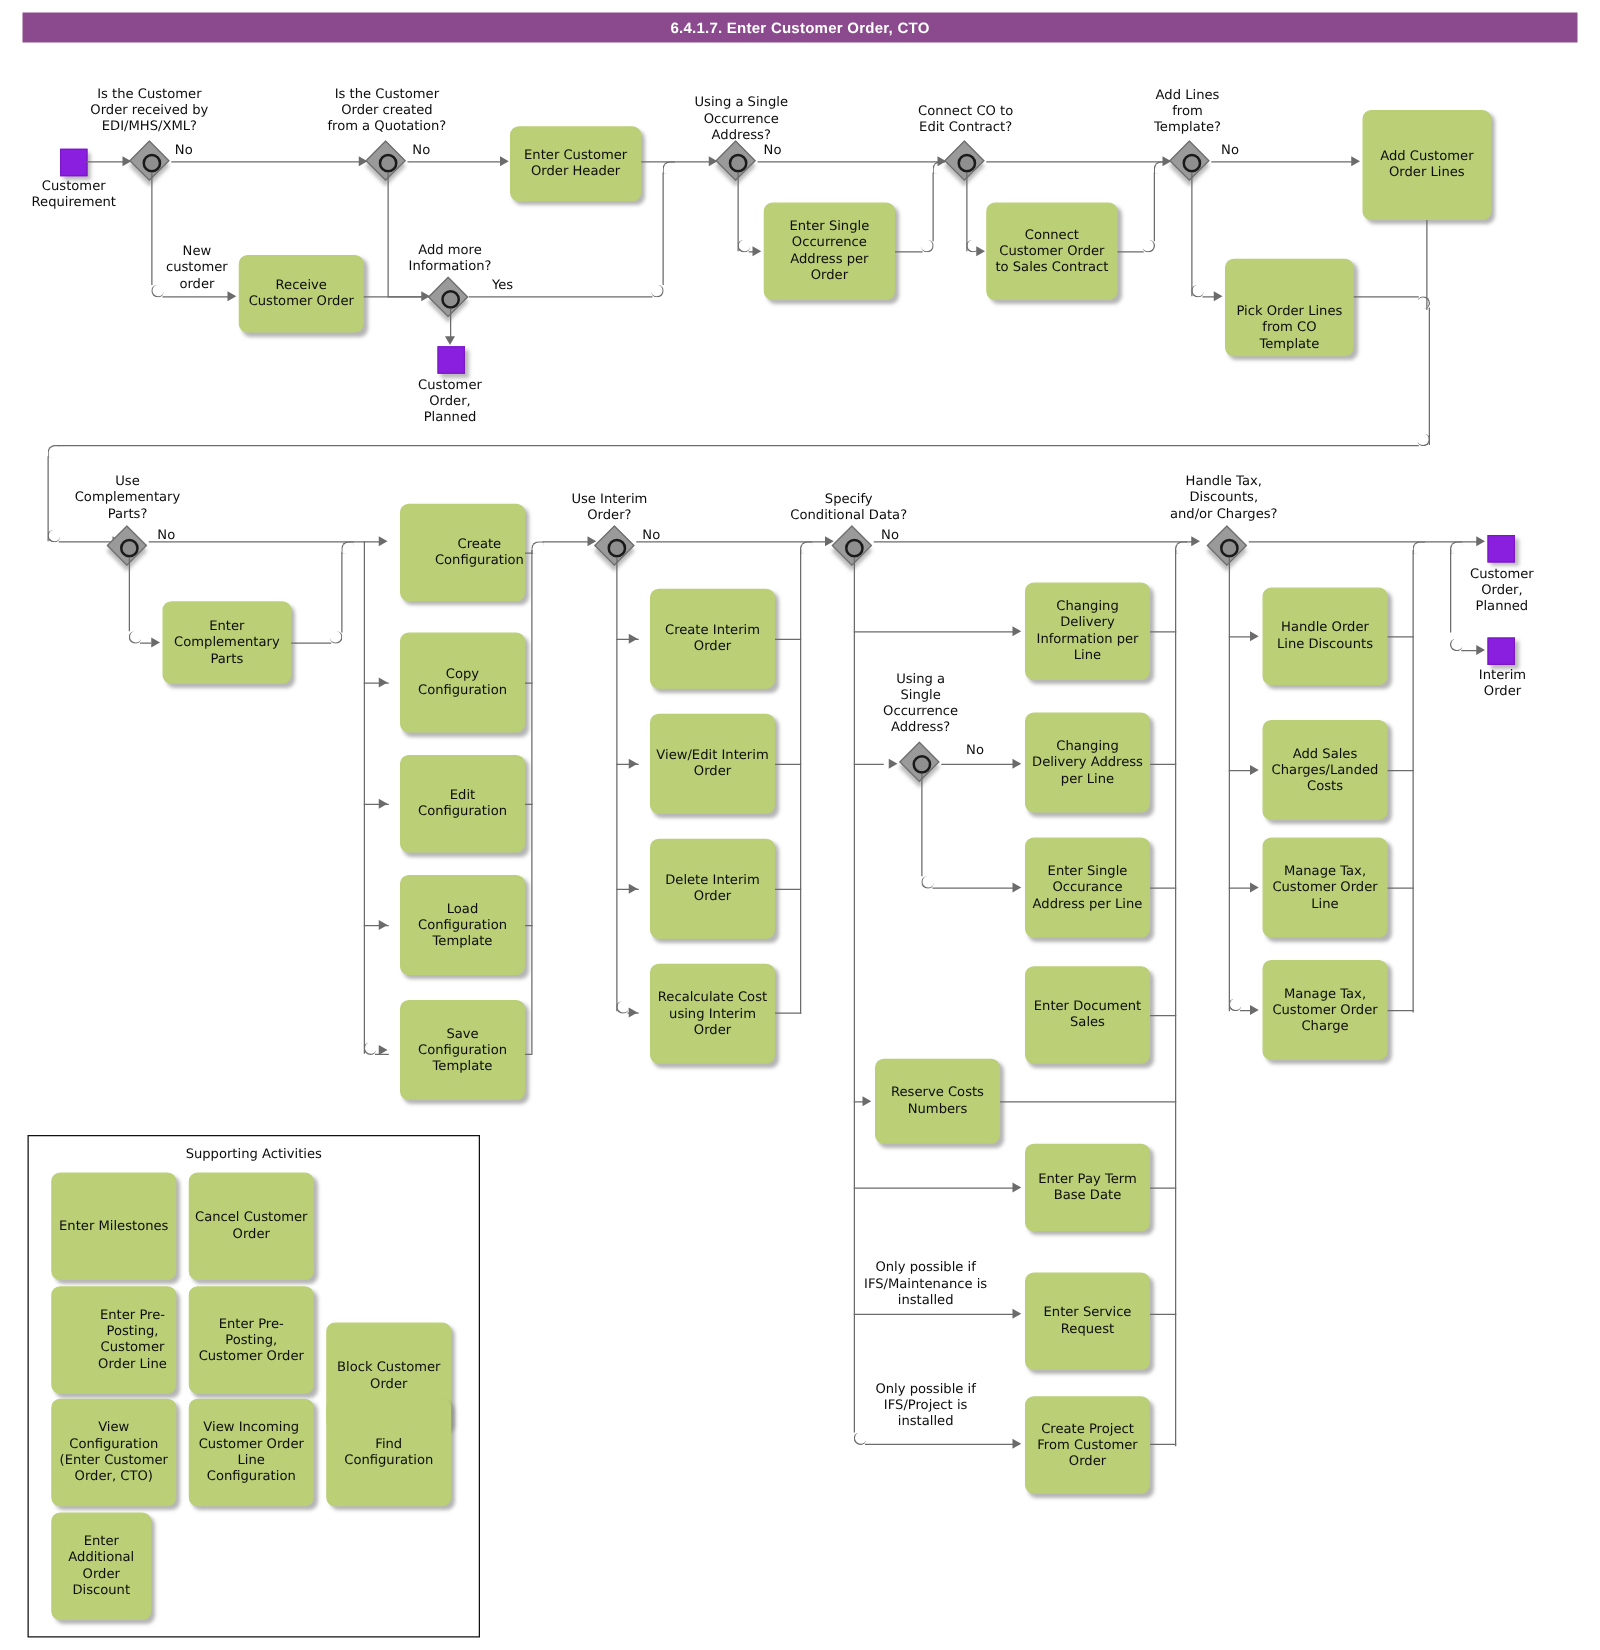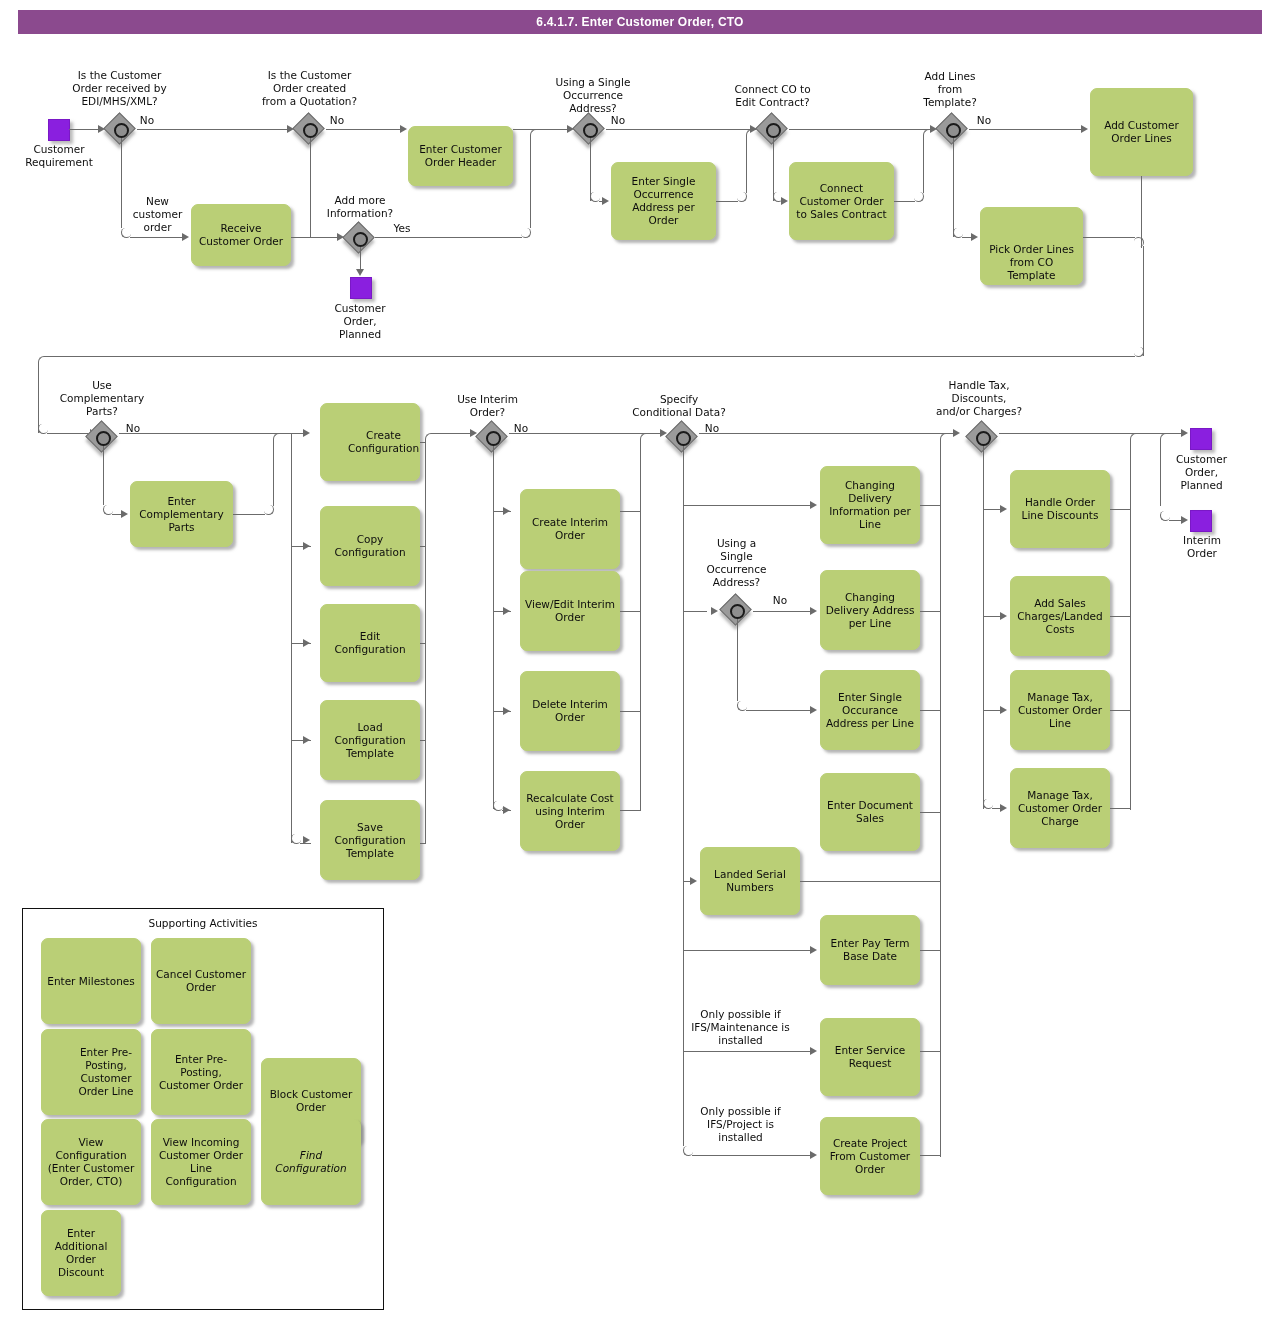--- a/index.html
+++ b/index.html
@@ -110,21 +110,21 @@
 
   <div class="lbl" style="left:247px;top:69px;width:125px;">Is the Customer
 Order created
 from a Quotation?</div>
   <div class="gw" style="left:295px;top:115px;">
     <div class="dia"></div>
     <div class="ring"></div>
   </div>
   <div class="lbl" style="left:322px;top:114px;width:30px;">No</div>
 
-  <div class="task" style="left:408px;top:101px;width:105px;height:60px;margin-top:25px;">
+  <div class="task" style="left:408px;top:101px;width:105px;height:60px;">
     <span>Enter Customer
 Order Header</span>
   </div>
 
   <div class="lbl" style="left:538px;top:76px;width:110px;">Using a Single
 Occurrence
 Address?</div>
   <div class="gw" style="left:575px;top:115px;">
     <div class="dia"></div>
     <div class="ring"></div>
@@ -311,21 +311,21 @@
   </div>
 
   <div class="lbl" style="left:440px;top:393px;width:95px;">Use Interim
 Order?</div>
   <div class="gw" style="left:478px;top:423px;">
     <div class="dia"></div>
     <div class="ring"></div>
   </div>
   <div class="lbl" style="left:506px;top:422px;width:30px;">No</div>
 
-  <div class="task" style="left:520px;top:471px;width:100px;height:80px;margin-top:18px;">
+  <div class="task" style="left:520px;top:471px;width:100px;height:80px;">
     <span>Create Interim
 Order</span>
   </div>
   <div class="task" style="left:520px;top:571px;width:100px;height:80px;">
     <span>View/Edit
 Interim Order</span>
   </div>
   <div class="task" style="left:520px;top:671px;width:100px;height:80px;">
     <span>Delete Interim
 Order</span>
@@ -368,21 +368,21 @@
   <div class="task" style="left:820px;top:670px;width:100px;height:80px;">
     <span>Enter Single
 Occurance
 Address per Line</span>
   </div>
   <div class="task" style="left:820px;top:773px;width:100px;height:78px;">
     <span>Enter Document
 Sales</span>
   </div>
   <div class="task" style="left:700px;top:847px;width:100px;height:68px;">
-    <span>Landed Serial
+    <span>Reserve Costs
 Numbers</span>
   </div>
   <div class="task" style="left:820px;top:915px;width:100px;height:70px;">
     <span>Enter Pay Term
 Base Date</span>
   </div>
   <div class="task" style="left:820px;top:1018px;width:100px;height:78px;">
     <span>Enter Service
 Request</span>
   </div>
@@ -587,21 +587,21 @@
 Configuration
 (Enter Customer
 Order, CTO)</span>
   </div>
   <div class="task" style="left:151px;top:1119px;width:100px;height:86px;">
     <span>View Incoming
 Customer Order
 Line
 Configuration</span>
   </div>
-  <div class="task" style="left:261px;top:1119px;width:100px;height:86px;font-style:italic;">
+  <div class="task" style="left:261px;top:1119px;width:100px;height:86px;">
     <span>Find
 Configuration</span>
   </div>
 
   <div class="task" style="left:41px;top:1210px;width:80px;height:86px;">
     <span>Enter Additional
 Order Discount</span>
   </div>
 
 </div>

